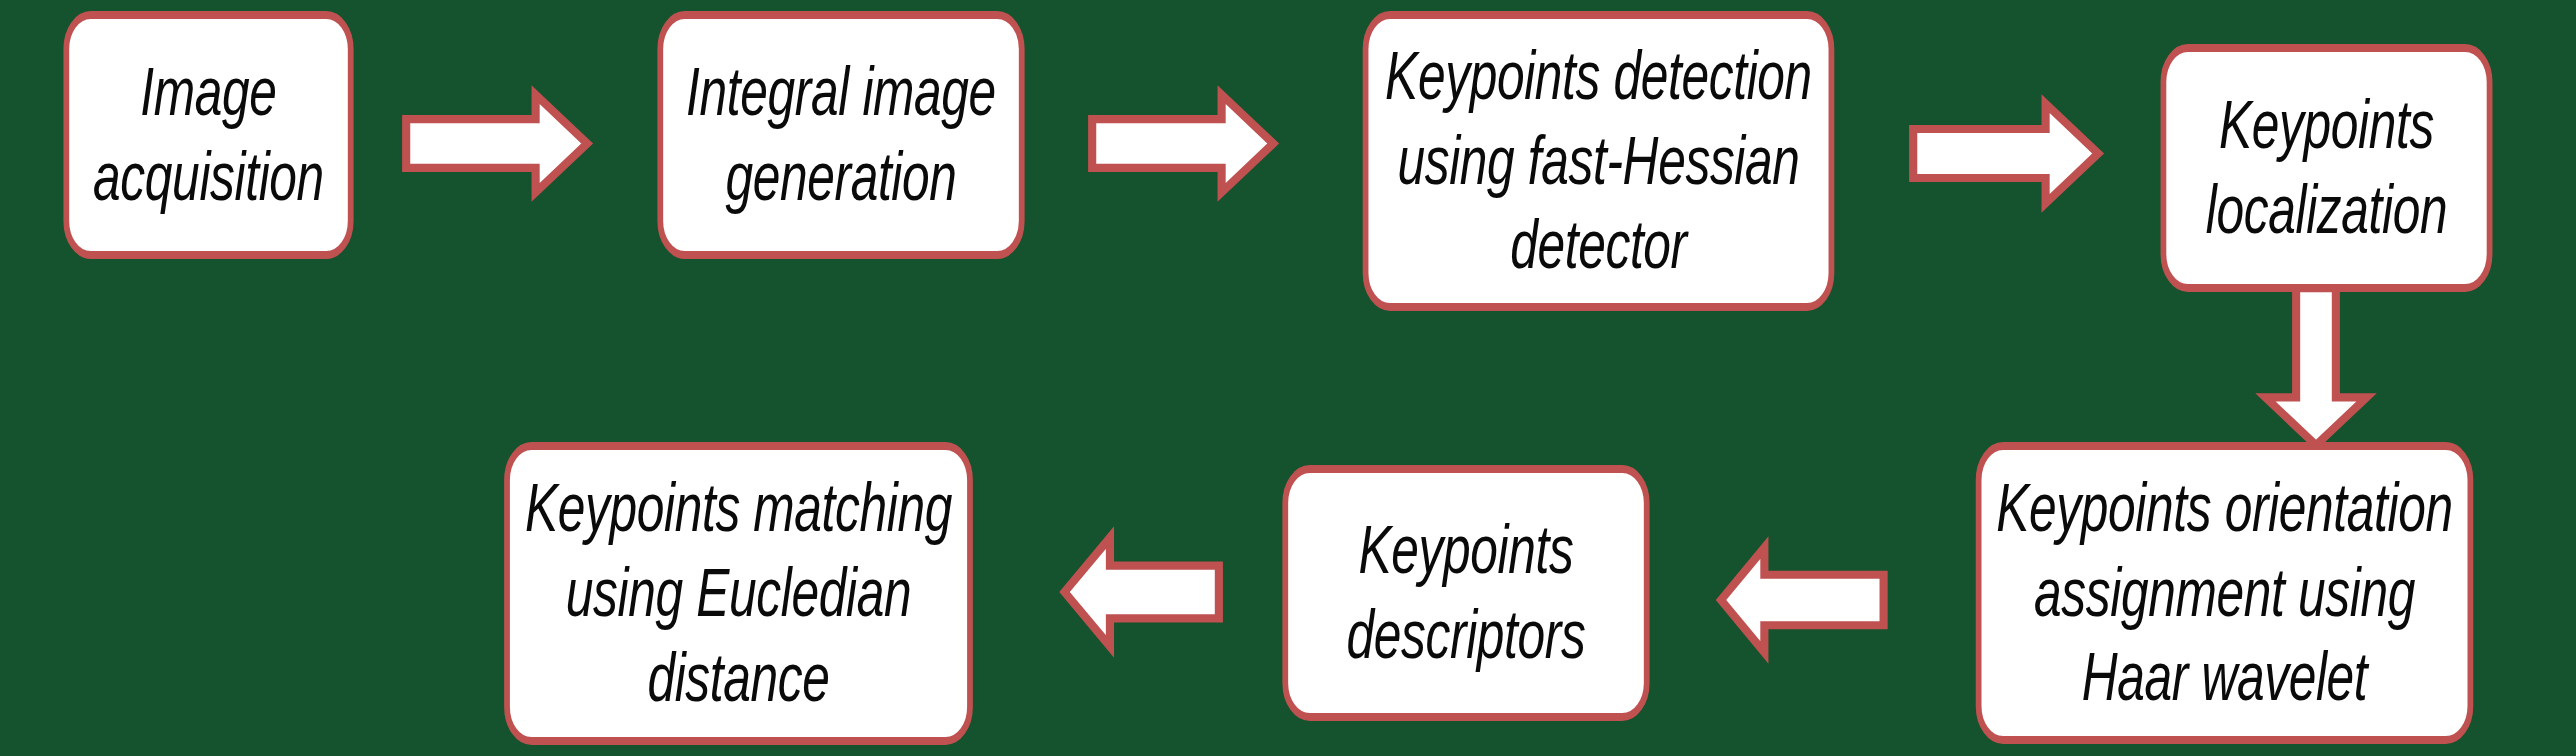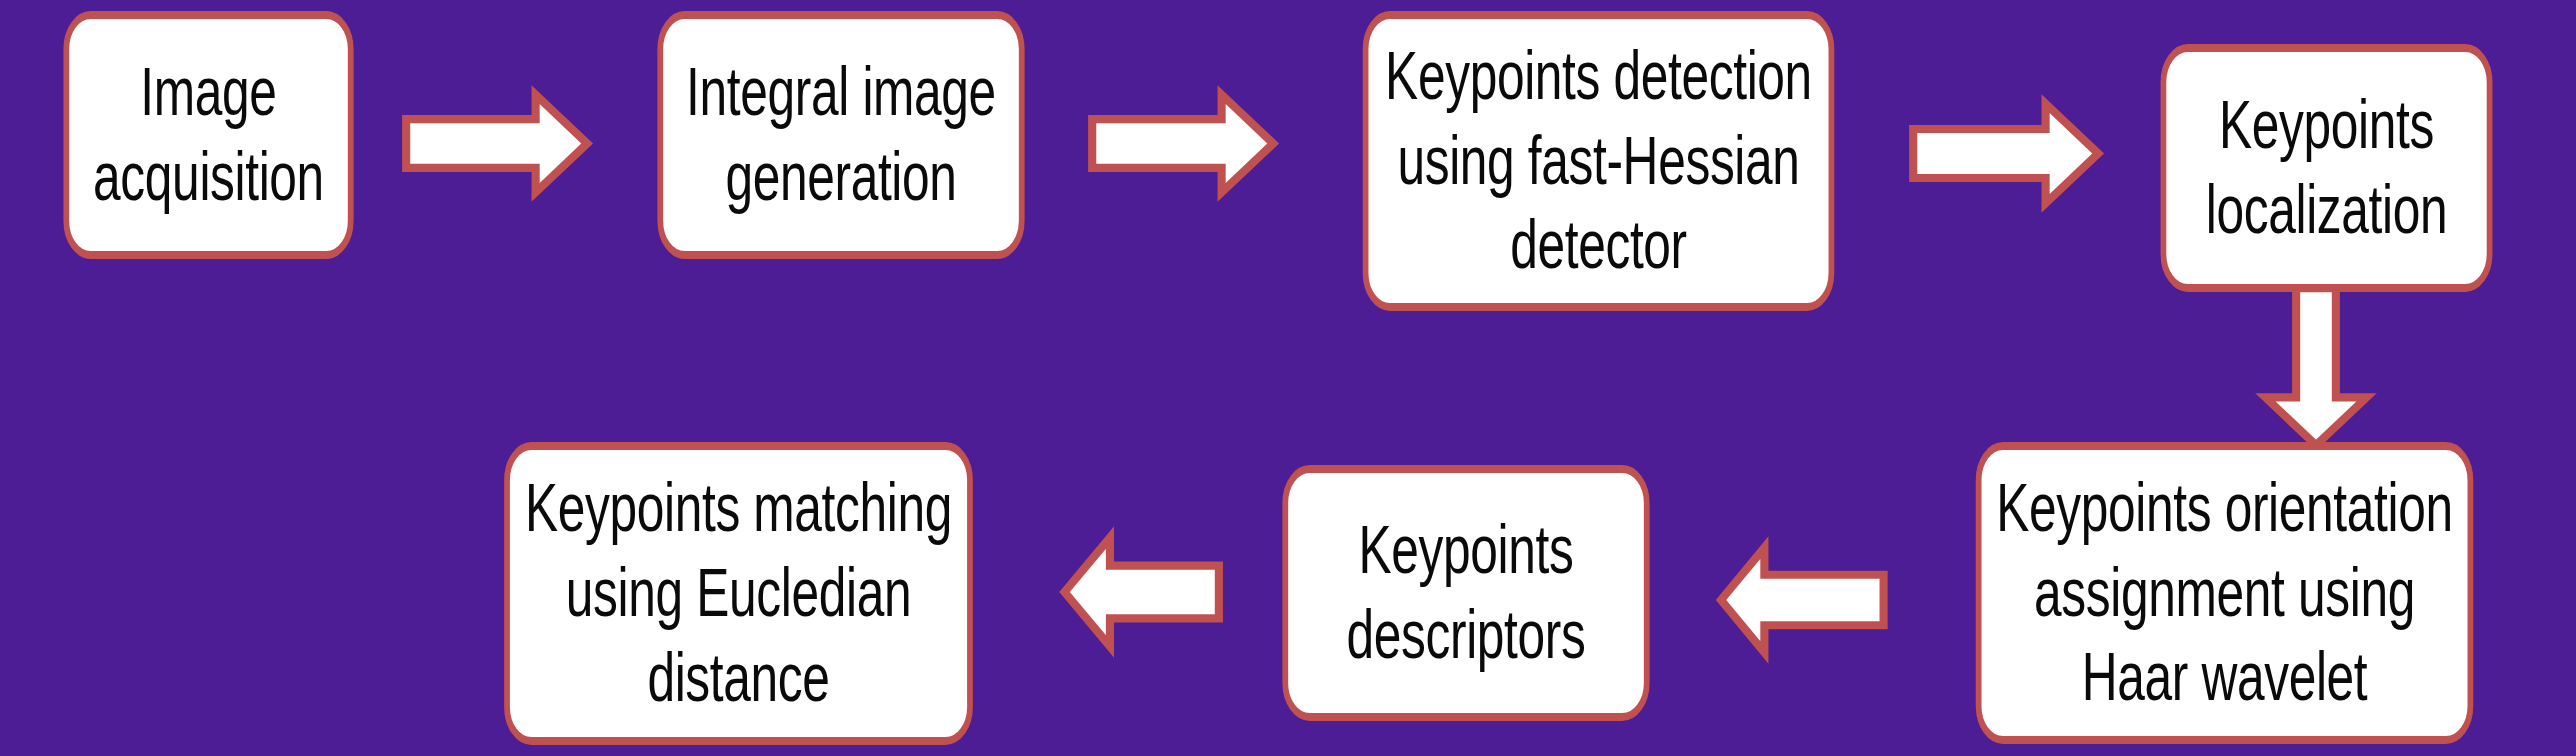--- a/index.html
+++ b/index.html
@@ -4,23 +4,24 @@
 <style>
   html, body {
     margin: 0;
     padding: 0;
     background: #ffffff;
   }
   #canvas {
     position: relative;
     width: 2576px;
     height: 756px;
-    background: #4c1d95;
+    background: #14532d;
     overflow: hidden;
     font-family: "Liberation Sans", sans-serif;
+    font-style: italic;
   }
   .node {
     position: absolute;
     box-sizing: border-box;
     background: #ffffff;
     border: 8.2px solid #bf5150;
     border-radius: 38px;
     display: flex;
     align-items: center;
     justify-content: center;

